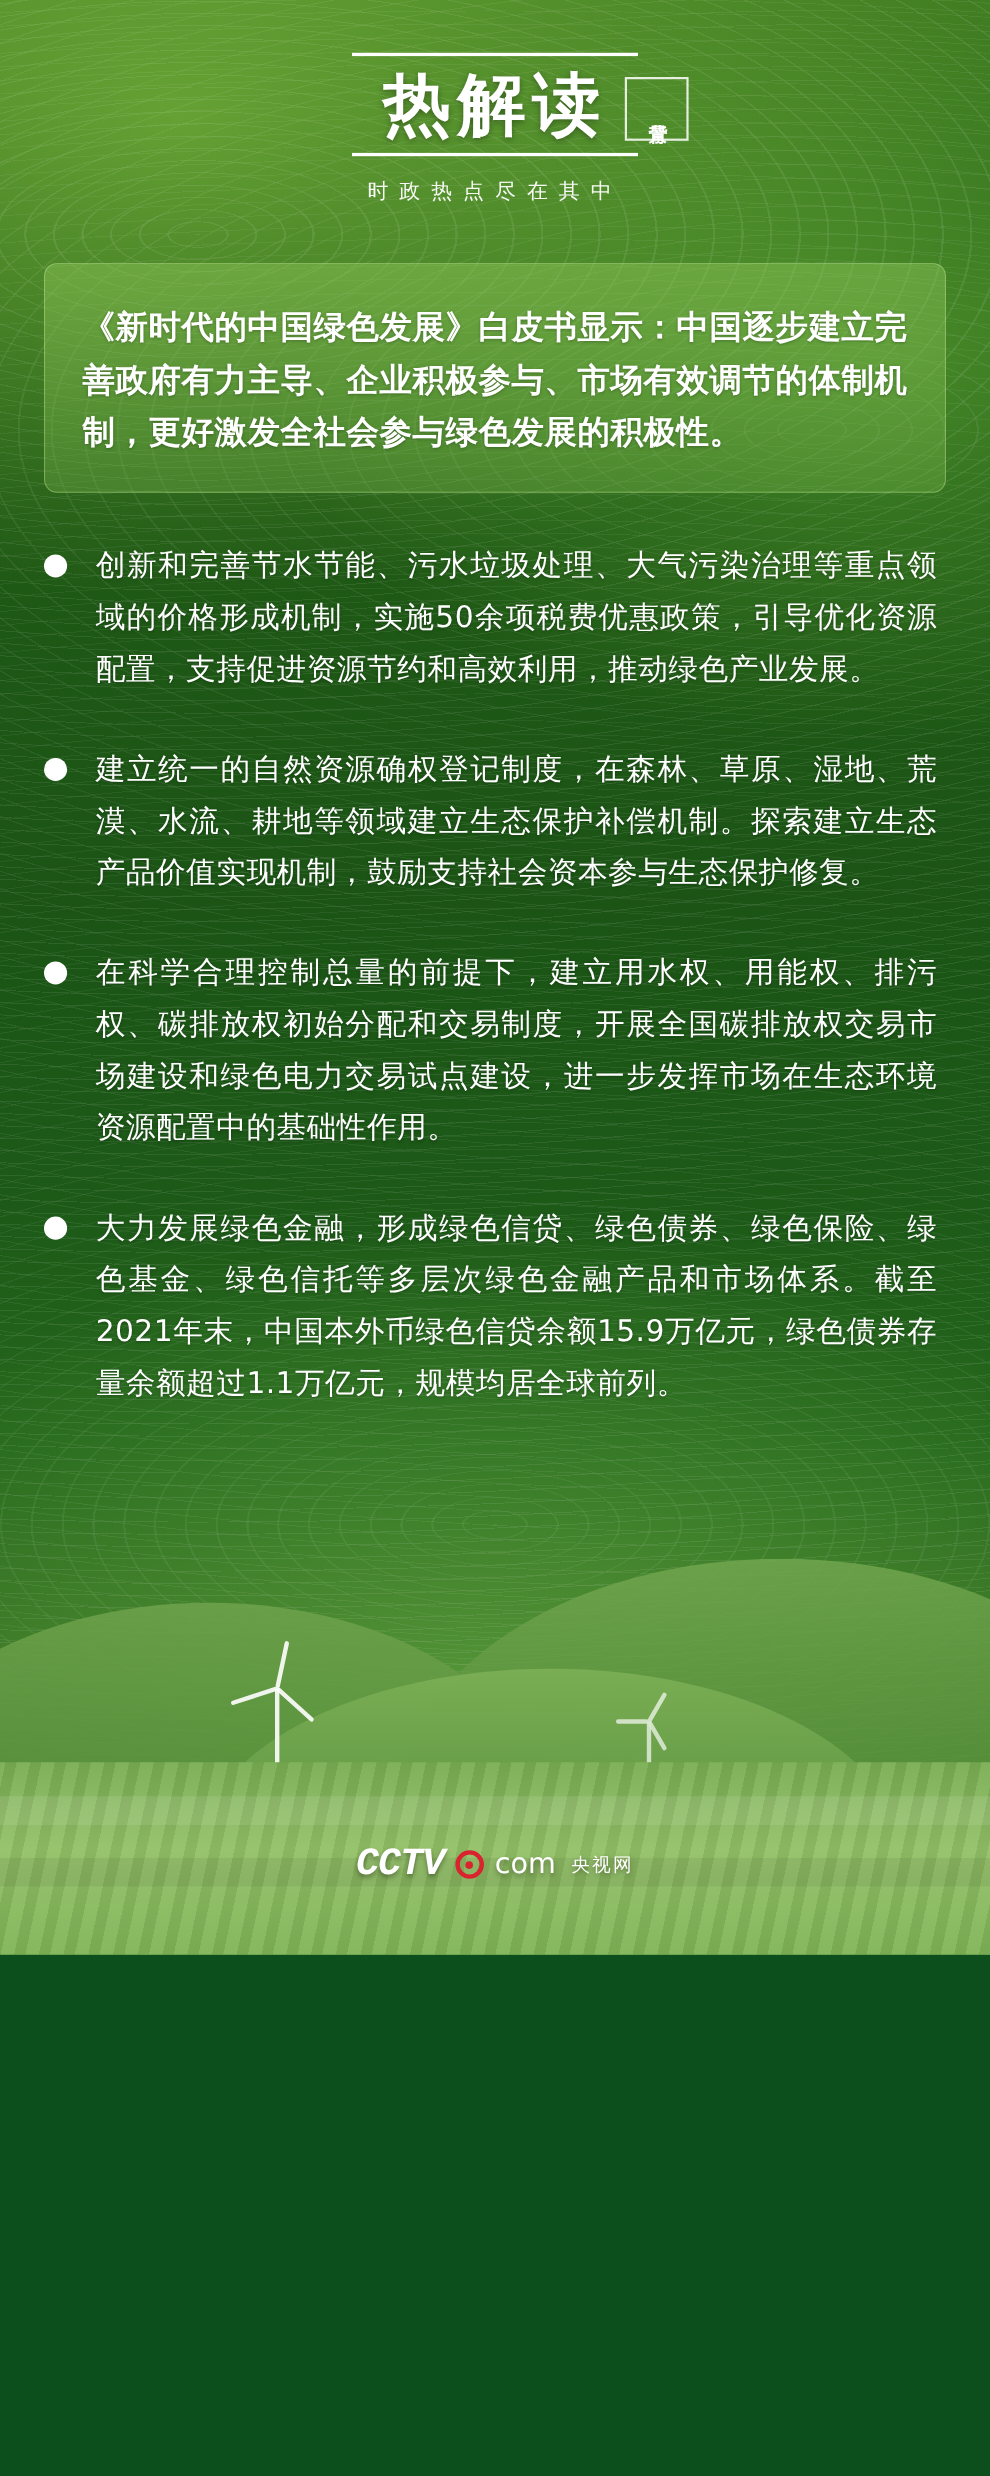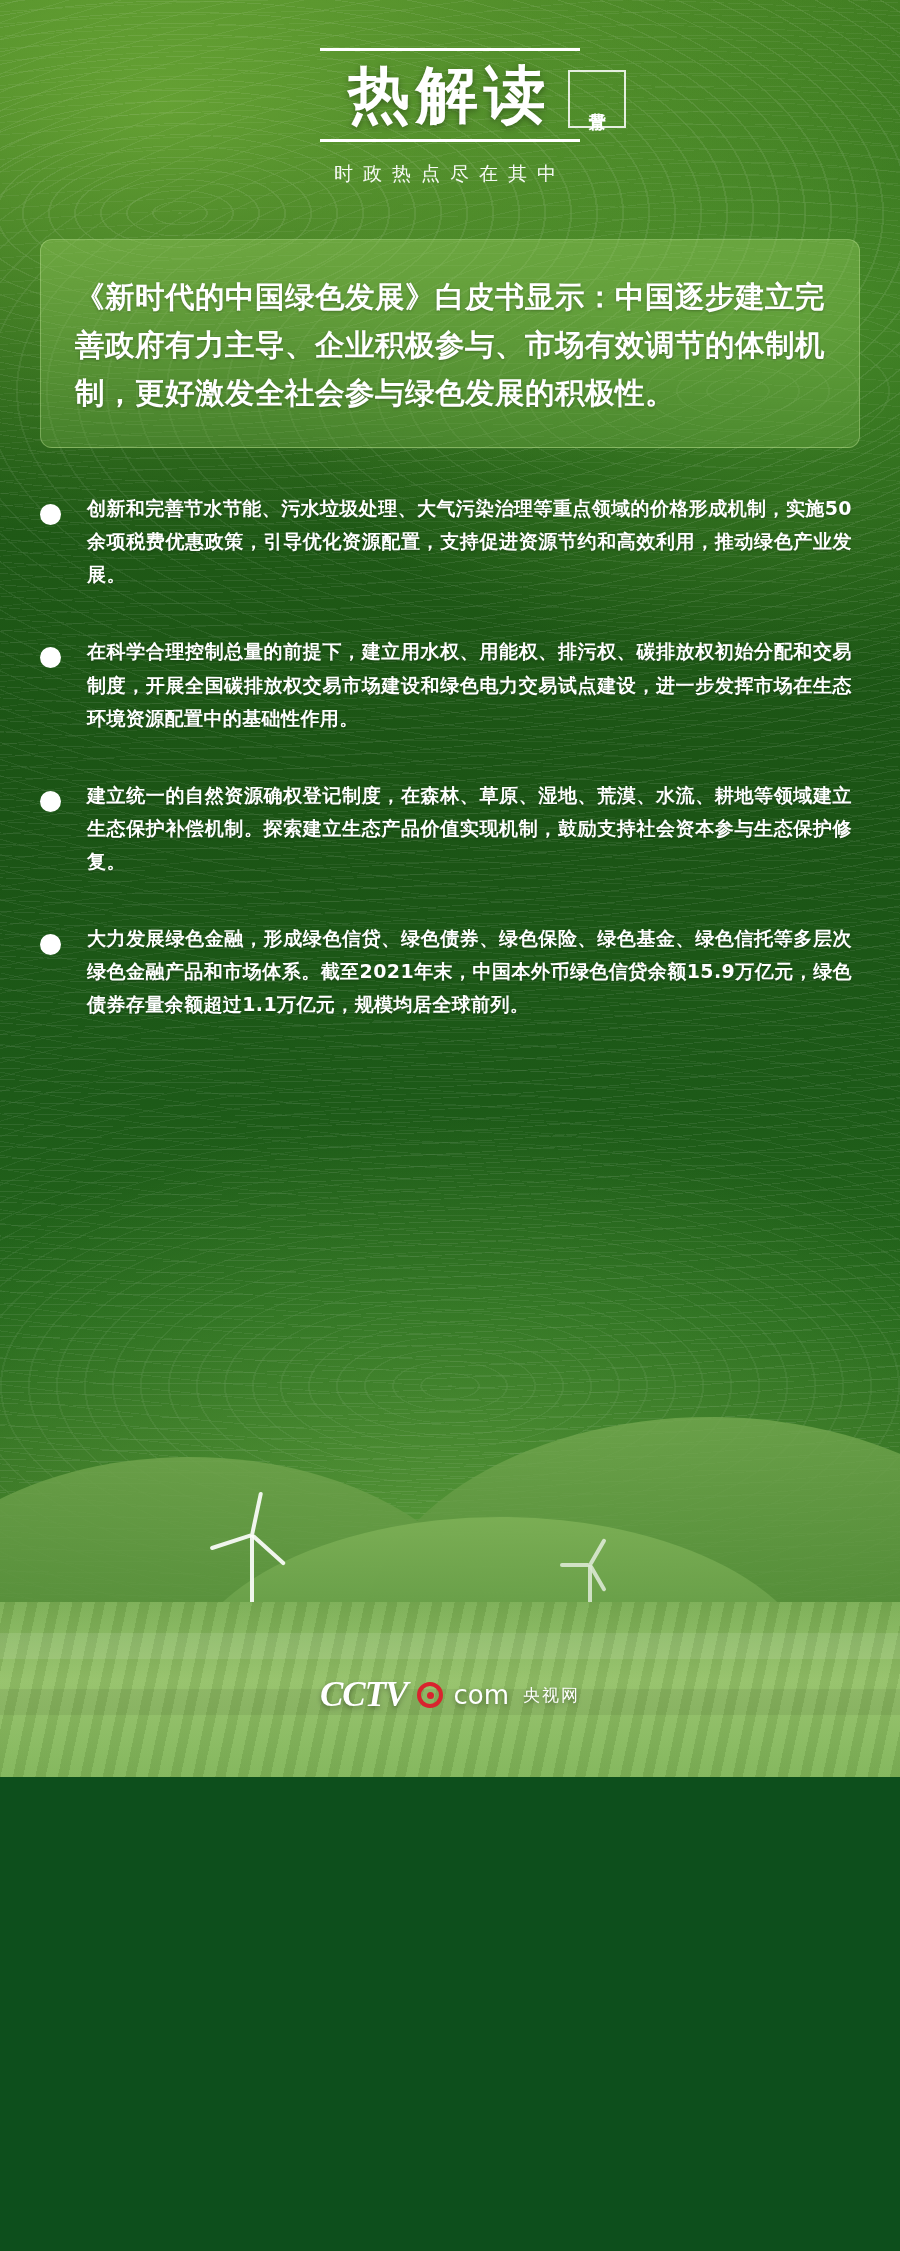--- a/index.html
+++ b/index.html
@@ -145,22 +145,22 @@
     flex: 0 0 auto;
     width: 21px;
     height: 21px;
     border-radius: 50%;
     background: #ffffff;
     margin-top: 12px;
     margin-right: 26px;
   }
   .bullet-text {
     color: #ffffff;
-    font-size: 19px;
-    font-weight: bold;
+    font-size: 27px;
+    font-weight: normal;
     line-height: 1.74;
     letter-spacing: 0.4px;
     text-align: justify;
     text-shadow: 0 1px 3px rgba(0,0,0,0.3);
   }
 
   
   .scenery {
     position: absolute;
     left: 0;
@@ -247,21 +247,21 @@
     position: absolute;
     left: 0; right: 0;
     bottom: 62px;
     display: flex;
     align-items: center;
     justify-content: center;
     gap: 8px;
   }
   .cctv-mark {
     color: #ffffff;
-    font-family: Liberation Serif, serif;
+    font-family: Liberation Mono, monospace;
     font-weight: bold;
     font-style: italic;
     font-size: 35px;
     letter-spacing: -1px;
     text-shadow: 0 2px 5px rgba(0,0,0,0.35);
   }
   .cctv-eye {
     display: inline-block;
     width: 26px; height: 26px;
     border-radius: 50%;
@@ -314,25 +314,25 @@
     <p>《新时代的中国绿色发展》白皮书显示：中国逐步建立完善政府有力主导、企业积极参与、市场有效调节的体制机制，更好激发全社会参与绿色发展的积极性。</p>
   </div>
 
   <div class="bullets">
     <div class="bullet-item">
       <span class="bullet-dot"></span>
       <div class="bullet-text">创新和完善节水节能、污水垃圾处理、大气污染治理等重点领域的价格形成机制，实施50余项税费优惠政策，引导优化资源配置，支持促进资源节约和高效利用，推动绿色产业发展。</div>
     </div>
     <div class="bullet-item">
       <span class="bullet-dot"></span>
-      <div class="bullet-text">在科学合理控制总量的前提下，建立用水权、用能权、排污权、碳排放权初始分配和交易制度，开展全国碳排放权交易市场建设和绿色电力交易试点建设，进一步发挥市场在生态环境资源配置中的基础性作用。</div>
+      <div class="bullet-text">建立统一的自然资源确权登记制度，在森林、草原、湿地、荒漠、水流、耕地等领域建立生态保护补偿机制。探索建立生态产品价值实现机制，鼓励支持社会资本参与生态保护修复。</div>
     </div>
     <div class="bullet-item">
       <span class="bullet-dot"></span>
-      <div class="bullet-text">建立统一的自然资源确权登记制度，在森林、草原、湿地、荒漠、水流、耕地等领域建立生态保护补偿机制。探索建立生态产品价值实现机制，鼓励支持社会资本参与生态保护修复。</div>
+      <div class="bullet-text">在科学合理控制总量的前提下，建立用水权、用能权、排污权、碳排放权初始分配和交易制度，开展全国碳排放权交易市场建设和绿色电力交易试点建设，进一步发挥市场在生态环境资源配置中的基础性作用。</div>
     </div>
     <div class="bullet-item">
       <span class="bullet-dot"></span>
       <div class="bullet-text">大力发展绿色金融，形成绿色信贷、绿色债券、绿色保险、绿色基金、绿色信托等多层次绿色金融产品和市场体系。截至2021年末，中国本外币绿色信贷余额15.9万亿元，绿色债券存量余额超过1.1万亿元，规模均居全球前列。</div>
     </div>
   </div>
 
   <div class="scenery">
     <div class="hill hill-far-left"></div>
     <div class="hill hill-far-right"></div>

